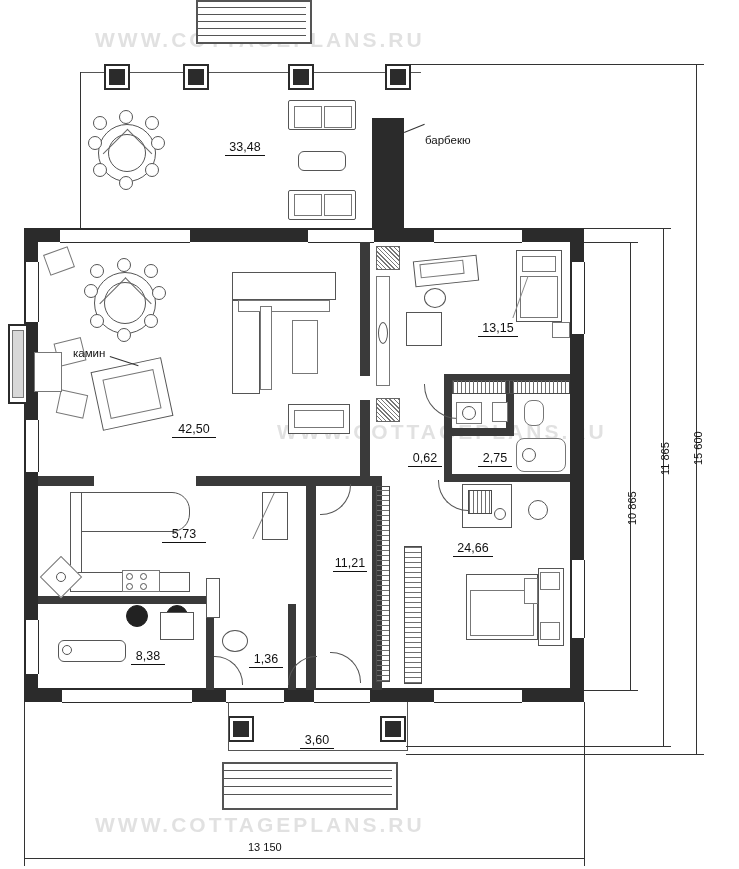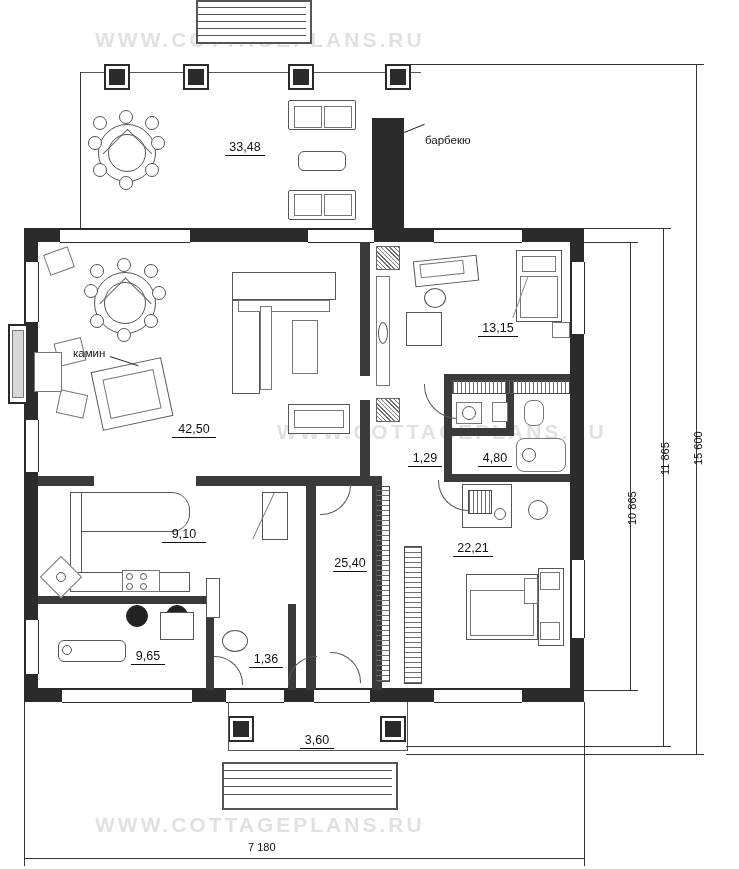--- a/index.html
+++ b/index.html
@@ -194,67 +194,67 @@
 
   <div class="abs" style="left:424px;top:384px;width:34px;height:34px;border-left:1px solid #555;border-bottom:1px solid #555;border-radius:0 0 0 34px;"></div>
 
   <div class="hatch" style="left:452px;top:380px;width:118px;height:14px;"></div>
   <div class="outline2" style="left:516px;top:438px;width:50px;height:34px;border-radius:8px;"></div>
   <div class="circ" style="left:522px;top:448px;width:14px;height:14px;"></div>
   <div class="outline2" style="left:456px;top:402px;width:26px;height:22px;"></div>
   <div class="circ" style="left:462px;top:406px;width:14px;height:14px;"></div>
   <div class="outline2" style="left:524px;top:400px;width:20px;height:26px;border-radius:8px;"></div>
   <div class="outline2" style="left:492px;top:402px;width:16px;height:20px;"></div>
-  <div class="area" style="left:408px;top:451px;width:34px;">1,29</div>
-  <div class="area" style="left:478px;top:451px;width:34px;">4,80</div>
+  <div class="area" style="left:408px;top:451px;width:34px;">0,62</div>
+  <div class="area" style="left:478px;top:451px;width:34px;">2,75</div>
 
   <div class="outline" style="left:462px;top:484px;width:50px;height:44px;"></div>
   <div class="hatch" style="left:468px;top:490px;width:24px;height:24px;"></div>
   <div class="circ" style="left:494px;top:508px;width:12px;height:12px;"></div>
   <div class="circ" style="left:528px;top:500px;width:20px;height:20px;"></div>
 
   <div class="outline" style="left:466px;top:574px;width:72px;height:66px;"></div>
   <div class="outline2" style="left:470px;top:590px;width:64px;height:46px;"></div>
   <div class="outline2" style="left:524px;top:578px;width:14px;height:26px;"></div>
   <div class="outline" style="left:538px;top:568px;width:26px;height:78px;"></div>
   <div class="outline2" style="left:540px;top:572px;width:20px;height:18px;"></div>
   <div class="outline2" style="left:540px;top:622px;width:20px;height:18px;"></div>
-  <div class="area" style="left:453px;top:541px;width:40px;">22,21</div>
+  <div class="area" style="left:453px;top:541px;width:40px;">24,66</div>
   <div class="abs" style="left:438px;top:480px;width:30px;height:30px;border-left:1px solid #555;border-bottom:1px solid #555;border-radius:0 0 0 30px;"></div>
 
   <div class="hatch" style="left:376px;top:486px;width:14px;height:196px;
       background:repeating-linear-gradient(0deg,#6f6f6f 0 1px,transparent 1px 5px);"></div>
   <div class="hatch" style="left:404px;top:546px;width:18px;height:138px;
       background:repeating-linear-gradient(0deg,#6f6f6f 0 1px,transparent 1px 5px);"></div>
-  <div class="area" style="left:333px;top:556px;width:34px;">25,40</div>
+  <div class="area" style="left:333px;top:556px;width:34px;">11,21</div>
 
   <div class="abs" style="left:320px;top:484px;width:30px;height:30px;border-right:1px solid #555;border-bottom:1px solid #555;border-radius:0 0 30px 0;"></div>
   <div class="abs" style="left:330px;top:652px;width:30px;height:30px;border-right:1px solid #555;border-top:1px solid #555;border-radius:0 30px 0 0;"></div>
 
   <div class="outline" style="left:70px;top:492px;width:120px;height:40px;border-radius:0 18px 18px 0;"></div>
   <div class="abs" style="left:70px;top:492px;width:12px;height:92px;border:1px solid #555;box-sizing:border-box;background:#fff;"></div>
   <div class="abs" style="left:70px;top:572px;width:120px;height:20px;border:1px solid #555;box-sizing:border-box;background:#fff;"></div>
   <div class="outline2" style="left:46px;top:562px;width:30px;height:30px;transform:rotate(45deg);"></div>
   <div class="circ" style="left:56px;top:572px;width:10px;height:10px;"></div>
   <div class="outline2" style="left:122px;top:570px;width:38px;height:22px;"></div>
   <div class="circ" style="left:126px;top:573px;width:7px;height:7px;"></div>
   <div class="circ" style="left:140px;top:573px;width:7px;height:7px;"></div>
   <div class="circ" style="left:126px;top:583px;width:7px;height:7px;"></div>
   <div class="circ" style="left:140px;top:583px;width:7px;height:7px;"></div>
-  <div class="area" style="left:162px;top:527px;width:44px;">9,10</div>
+  <div class="area" style="left:162px;top:527px;width:44px;">5,73</div>
 
   <div class="outline" style="left:262px;top:492px;width:26px;height:48px;"></div>
   <div class="abs" style="left:263px;top:493px;width:24px;height:46px;border-left:1px solid #777;transform:skewX(-25deg);"></div>
 
   <div class="outline" style="left:58px;top:640px;width:68px;height:22px;border-radius:6px;"></div>
   <div class="circ" style="left:62px;top:645px;width:10px;height:10px;"></div>
   <div class="circ" style="left:126px;top:605px;width:22px;height:22px;background:#222;border-color:#222;"></div>
   <div class="circ" style="left:166px;top:605px;width:22px;height:22px;background:#222;border-color:#222;"></div>
   <div class="outline" style="left:160px;top:612px;width:34px;height:28px;"></div>
-  <div class="area" style="left:131px;top:649px;width:34px;">9,65</div>
+  <div class="area" style="left:131px;top:649px;width:34px;">8,38</div>
 
   <div class="outline" style="left:206px;top:578px;width:14px;height:40px;"></div>
   <div class="circ" style="left:222px;top:630px;width:26px;height:22px;"></div>
   <div class="area" style="left:249px;top:652px;width:34px;">1,36</div>
   <div class="abs" style="left:214px;top:656px;width:28px;height:28px;border-right:1px solid #555;border-top:1px solid #555;border-radius:0 28px 0 0;"></div>
   <div class="abs" style="left:288px;top:656px;width:28px;height:28px;border-left:1px solid #555;border-top:1px solid #555;border-radius:28px 0 0 0;"></div>
 
   <div class="col" style="left:228px;top:716px;width:26px;height:26px;">
       <i></i>
     </div>
@@ -268,21 +268,21 @@
   <div class="stairline" style="left:224px;top:770px;width:168px;"></div>
   <div class="stairline" style="left:224px;top:778px;width:168px;"></div>
   <div class="stairline" style="left:224px;top:786px;width:168px;"></div>
   <div class="stairline" style="left:224px;top:794px;width:168px;"></div>
 
   <div class="dline" style="left:24px;top:858px;width:560px;height:1px;"></div>
   <div class="tick" style="left:24px;top:850px;height:16px;"></div>
   <div class="tick" style="left:584px;top:850px;height:16px;"></div>
   <div class="dline" style="left:24px;top:702px;width:1px;height:156px;"></div>
   <div class="dline" style="left:584px;top:702px;width:1px;height:156px;"></div>
-  <div class="dim" style="left:248px;top:841px;">7 180</div>
+  <div class="dim" style="left:248px;top:841px;">13 150</div>
 
   <div class="dline" style="left:630px;top:242px;width:1px;height:448px;"></div>
   <div class="tick" style="left:622px;top:242px;width:16px;height:1px;background:#333;"></div>
   <div class="tick" style="left:622px;top:690px;width:16px;height:1px;background:#333;"></div>
   <div class="dline" style="left:584px;top:242px;width:46px;height:1px;"></div>
   <div class="dline" style="left:584px;top:690px;width:46px;height:1px;"></div>
   <div class="dimv" style="left:626px;top:525px;">10 865</div>
 
   <div class="dline" style="left:663px;top:228px;width:1px;height:518px;"></div>
   <div class="tick" style="left:655px;top:228px;width:16px;height:1px;background:#333;"></div>

